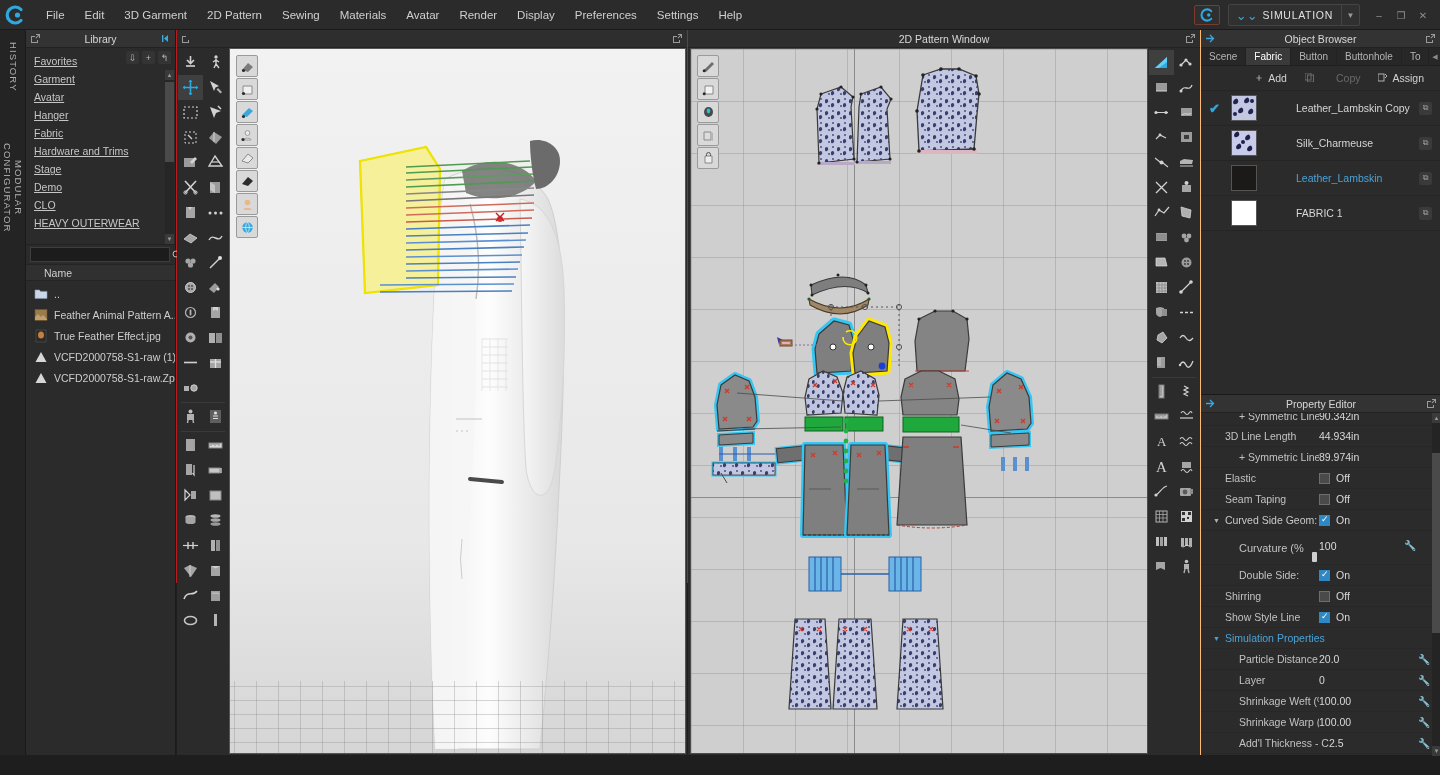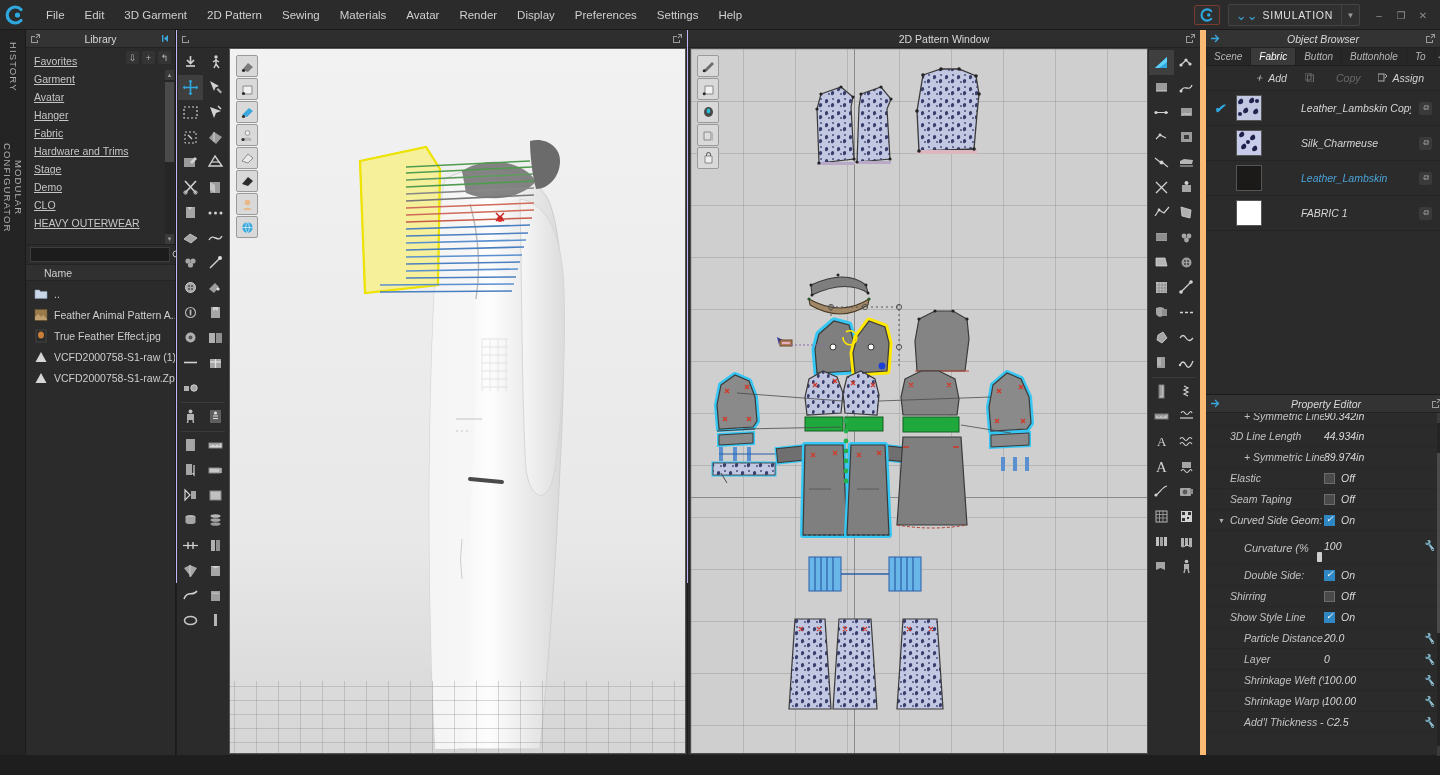--- a/index.html
+++ b/index.html
@@ -5,21 +5,21 @@
   * { box-sizing: border-box; margin: 0; padding: 0; }
   html, body {
     width: 1440px; height: 775px;
     background: #1e1e1e;
     font-family: "Liberation Sans", sans-serif;
     font-size: 11px;
     color: #c8c8c8;
     overflow: hidden;
     -webkit-font-smoothing: antialiased;
   }
-  .app { position: relative; width: 1440px; height: 583px; background: #c4b5fd; }
+  .app { position: relative; width: 1440px; height: 583px; background: #b91c1c; }
 
   
   .menubar {
     position: absolute; left: 0; top: 0; width: 1440px; height: 30px;
     background: #2b2b2b; display: flex; align-items: center;
     border-bottom: 1px solid #1a1a1a;
   }
   .logo {
     width: 30px; height: 30px; display: flex; align-items: center; justify-content: center;
   }
@@ -198,21 +198,21 @@
     display: flex; flex-direction: column; gap: 1px; z-index: 6;
   }
   .tool-col-2d {
     position: absolute; top: 20px; right: 1px; width: 50px; height: 700px;
     background: #2b2b2b; display: flex; flex-wrap: wrap; align-content: flex-start;
   }
 
   
   .rpanel {
     position: absolute; left: 1200px; top: 30px; width: 240px; height: 725px;
-    background: #2b2b2b; border-left: 6px solid #fdba74; font-style: italic;
+    background: #2b2b2b; border-left: 1px solid #fdba74;
   }
   .ob-tabs {
     display: flex; height: 18px; background: #272727; border-bottom: 1px solid #1f1f1f;
     align-items: stretch; font-size: 10px;
   }
   .ob-tab {
     padding: 0 8px; display: flex; align-items: center; color: #b5b5b5;
     border-right: 1px solid #222; white-space: nowrap;
   }
   .ob-tab.active { background: #3a3a3a; color: #fff; }
@@ -269,21 +269,21 @@
   .cbx {
     width: 11px; height: 11px; border: 1px solid #6d6d6d; background: #4a4a4a;
     display: inline-block; flex: 0 0 11px;
   }
   .cbx.on { background: #2f88c4; border-color: #2f88c4; position: relative; }
   .cbx.on::after {
     content: '✓'; position: absolute; left: 1px; top: -2px; font-size: 9px; color: #fff;
   }
   .wrench { margin-left: auto; color: #9a9a9a; font-size: 10px; }
   .slider-row { height: 34px; display: flex; align-items: center; border-bottom: 1px solid #272727; }
-  .slider-wrap { flex: 1; padding-right: 10px; }
+  .slider-wrap { flex: 1; padding-right: 24px; }
   .slider-num { font-size: 10.5px; color: #ddd; margin-bottom: 3px; display: flex; }
   .slider-track {
     height: 4px; background: #5a5a5a; border-radius: 2px; position: relative;
   }
   .slider-knob {
     position: absolute; right: 2px; top: -3px; width: 5px; height: 10px;
     background: #cfcfcf; border-radius: 1px;
   }
   .prop-scroll {
     position: absolute; right: 0; top: 0; width: 9px; height: 343px; background: #242424;
@@ -1637,20 +1637,26 @@
           </span>
         </div>
         <div class="prop-row">
           <span class="prop-lbl">Show Style Line</span>
           <span class="prop-val">
             <span class="cbx on"></span>
             <span>On</span>
           </span>
         </div>
         <div class="prop-row">
+          <span class="prop-lbl group blue" style="width:auto;flex:1;">
+            <span class="tri" style="color:#4aa3d8;">▼</span>
+            <span>Simulation Properties</span>
+          </span>
+        </div>
+        <div class="prop-row">
           <span class="prop-lbl indent2">Particle Distance (n</span>
           <span class="prop-val">
             <span>20.0</span>
             <span class="wrench">🔧</span>
           </span>
         </div>
         <div class="prop-row">
           <span class="prop-lbl indent2">Layer</span>
           <span class="prop-val">
             <span>0</span>

